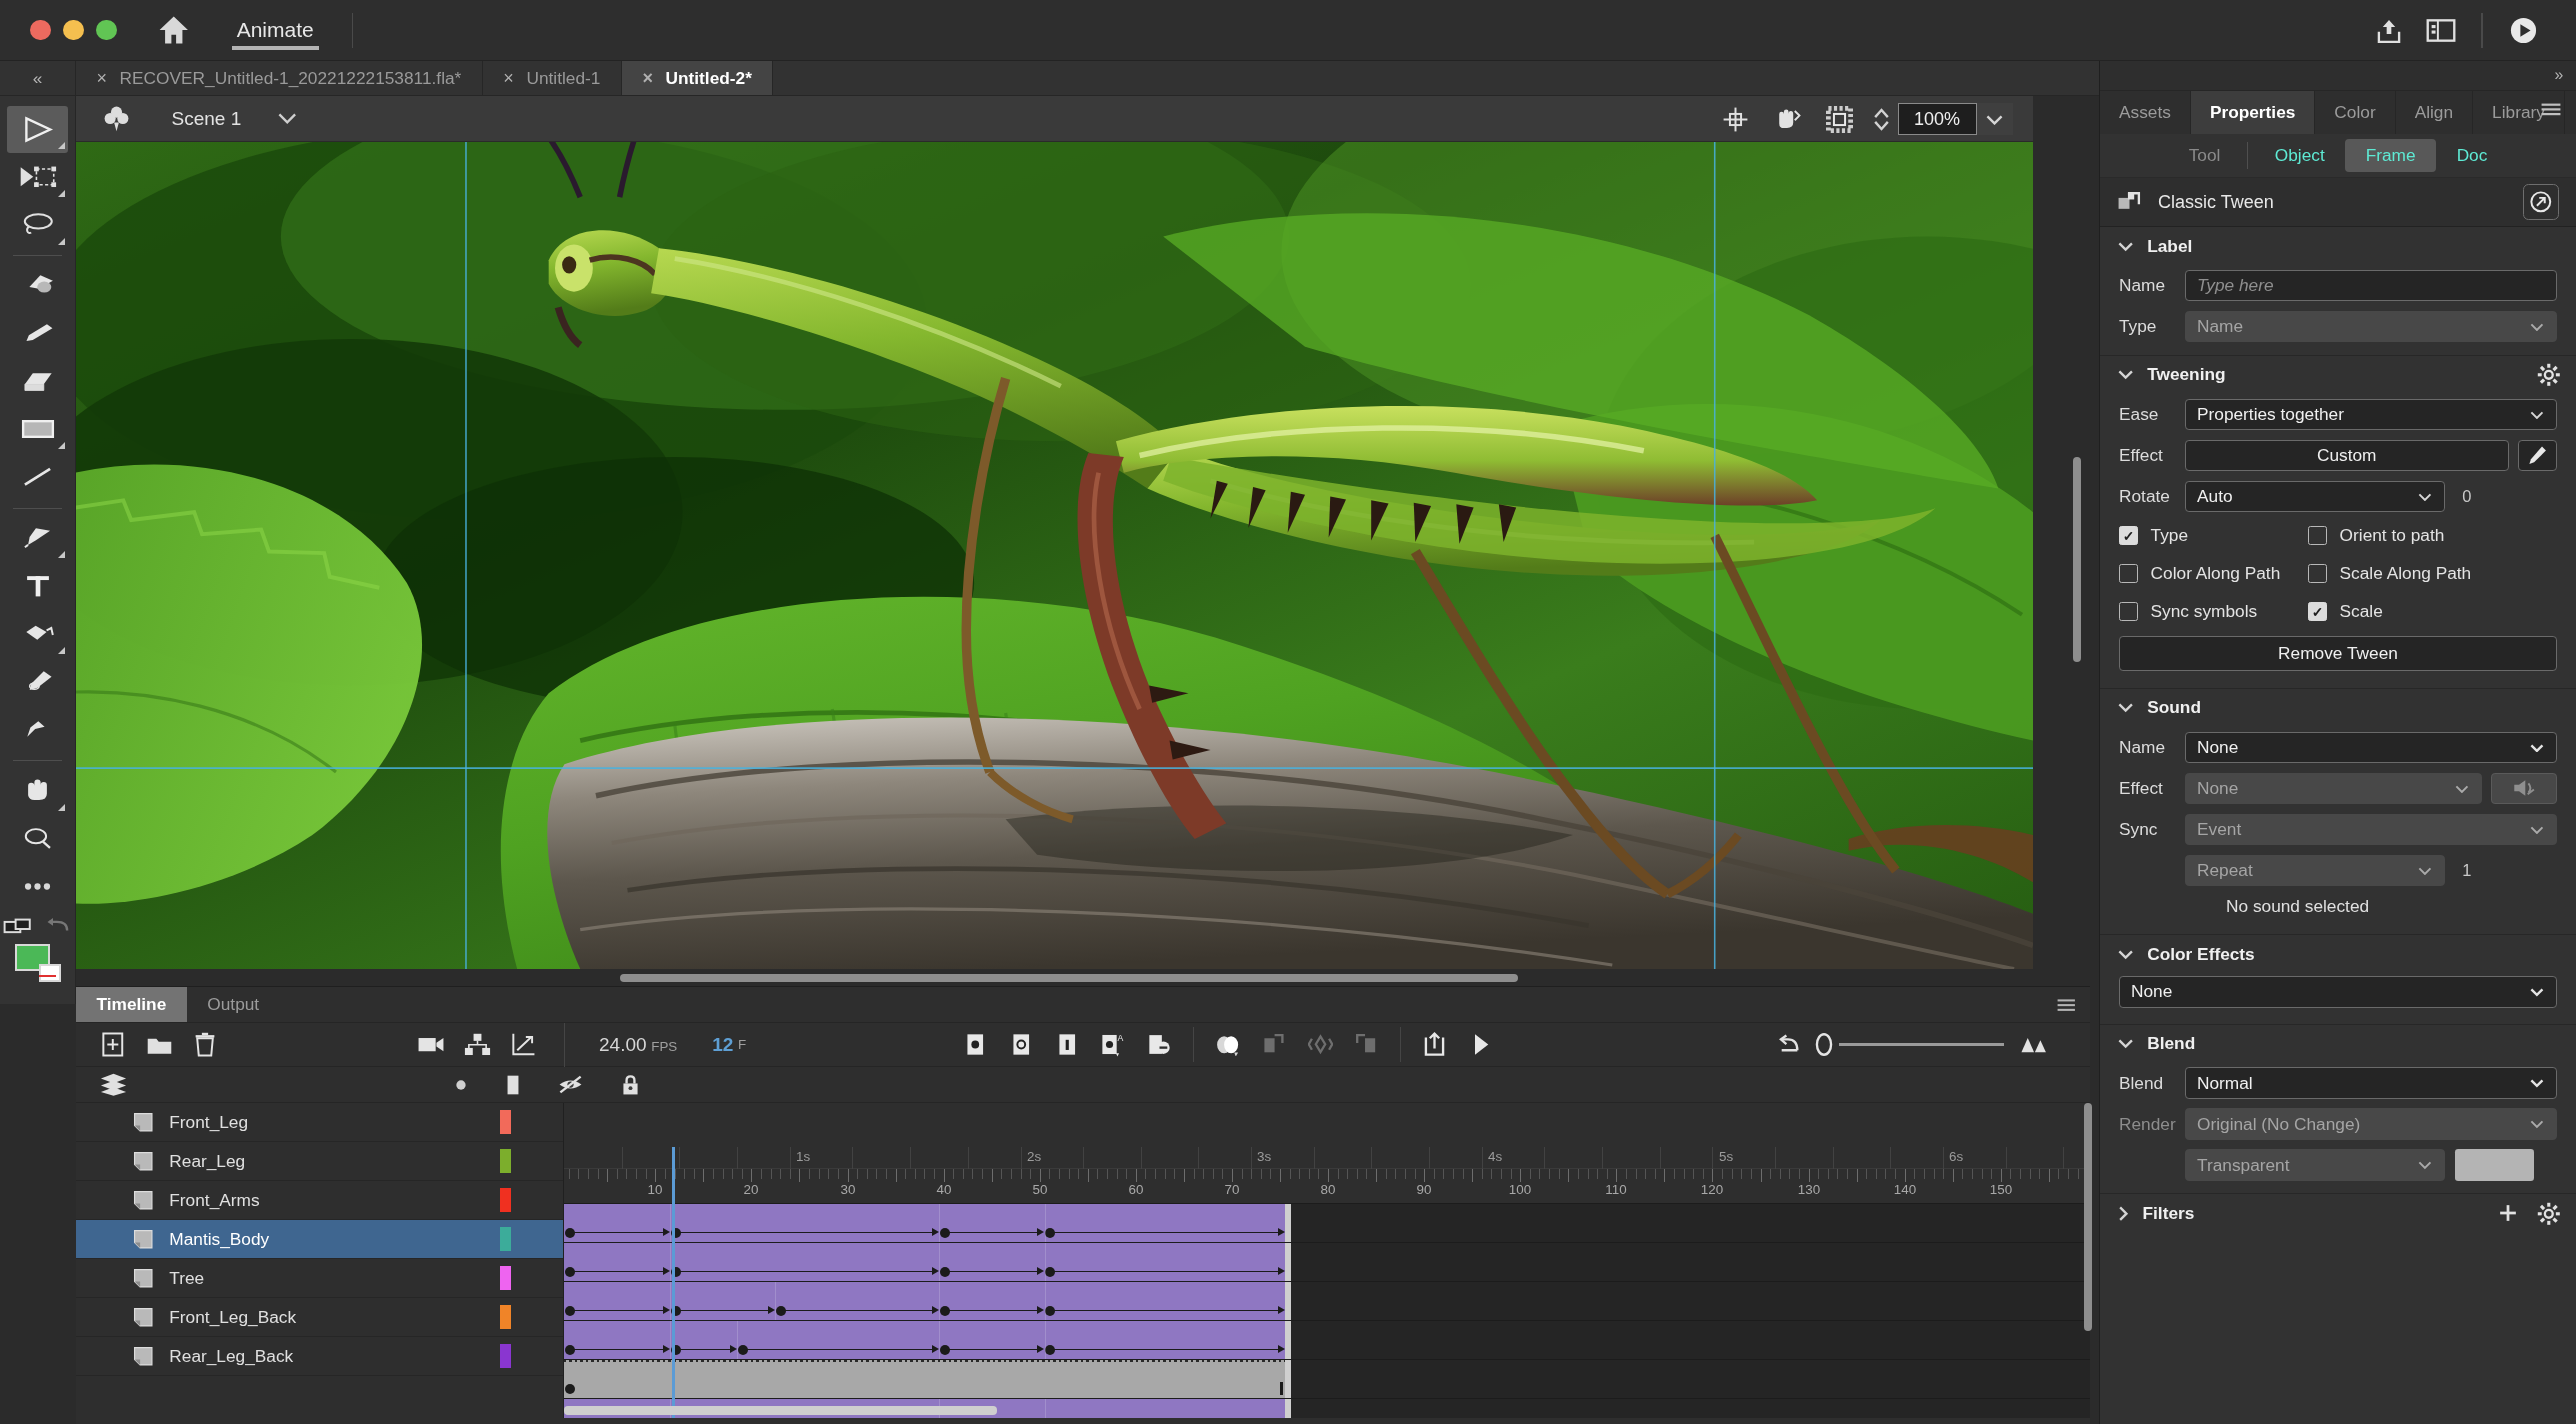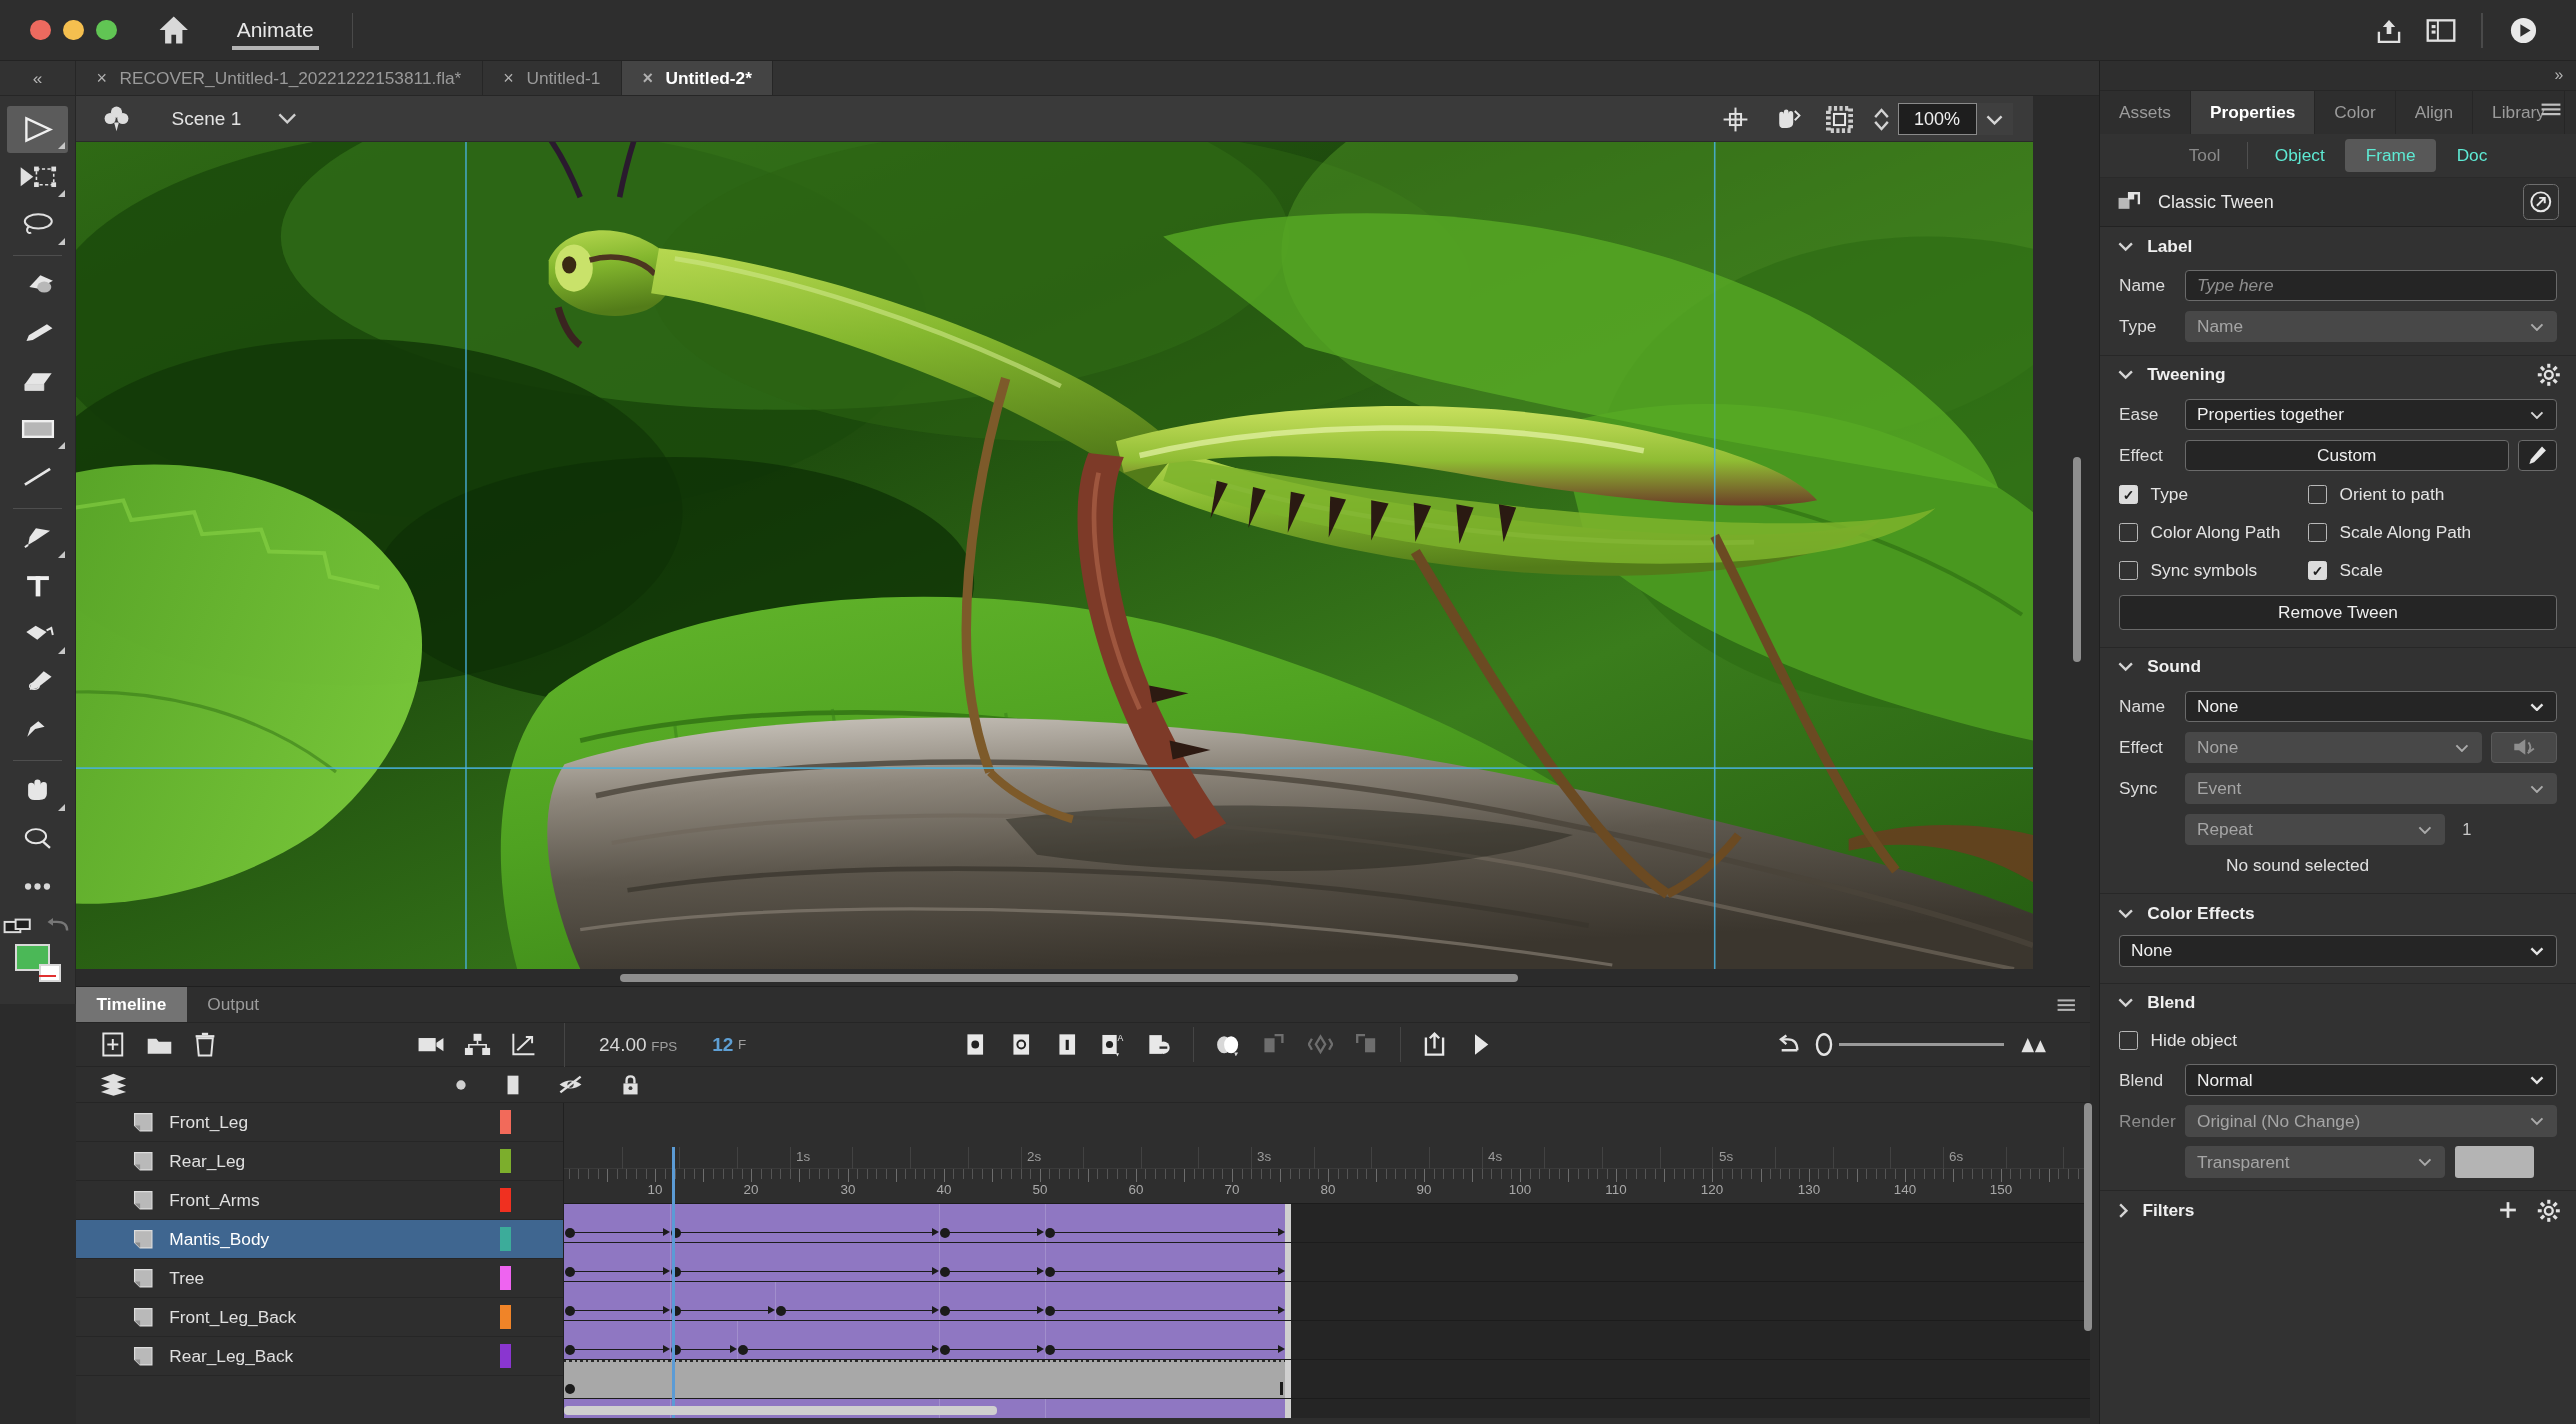--- a/index.html
+++ b/index.html
@@ -1481,20 +1481,32 @@
         <div class="fld center">
           <span>Custom</span>
         </div>
         <div class="sq-btn">
           <sv-g></sv-g>
           <svg width="20.5" height="20.5" viewBox="0 0 26 26">
               <path d="M19 2 L24 7 L9 22 L3 24 L5 18 Z" fill="#e8e8e8"></path>
             </svg>
         </div>
       </div>
+      <div class="row">
+        <span class="row-label">Rotate</span>
+        <div class="fld" style="flex:0 0 260px">
+          <span>Auto</span>
+          <span class="caret">
+            <svg width="15.8" height="9.5" viewBox="0 0 20 12">
+                <path d="M3 3 L10 10 L17 3" fill="none" stroke="#d5d5d5" stroke-width="2.5"></path>
+              </svg>
+          </span>
+        </div>
+        <span class="small-val">0</span>
+      </div>
 
       <div class="cbrow">
         <div class="cbitem">
           <span class="cbox on">
               <span class="tick">✓</span>
             </span>
           <span class="cblabel">Type</span>
         </div>
         <div class="cbitem">
           <span class="cbox"></span>
@@ -1612,26 +1624,20 @@
     </div>
 
     <div class="section">
       <div class="sect-head">
         <span class="sect-chev">
           <svg width="17.3" height="11" viewBox="0 0 22 14">
               <path d="M3 3 L11 11 L19 3" fill="none" stroke="#d5d5d5" stroke-width="3"></path>
             </svg>
         </span>
         <span>Blend</span>
-      </div>
-      <div class="cbrow">
-        <div class="cbitem" style="width:auto">
-          <span class="cbox"></span>
-          <span class="cblabel">Hide object</span>
-        </div>
       </div>
       <div class="row">
         <span class="row-label">Blend</span>
         <div class="fld">
           <span>Normal</span>
           <span class="caret">
             <svg width="15.8" height="9.5" viewBox="0 0 20 12">
                 <path d="M3 3 L10 10 L17 3" fill="none" stroke="#e4e4e4" stroke-width="3"></path>
               </svg>
           </span>

